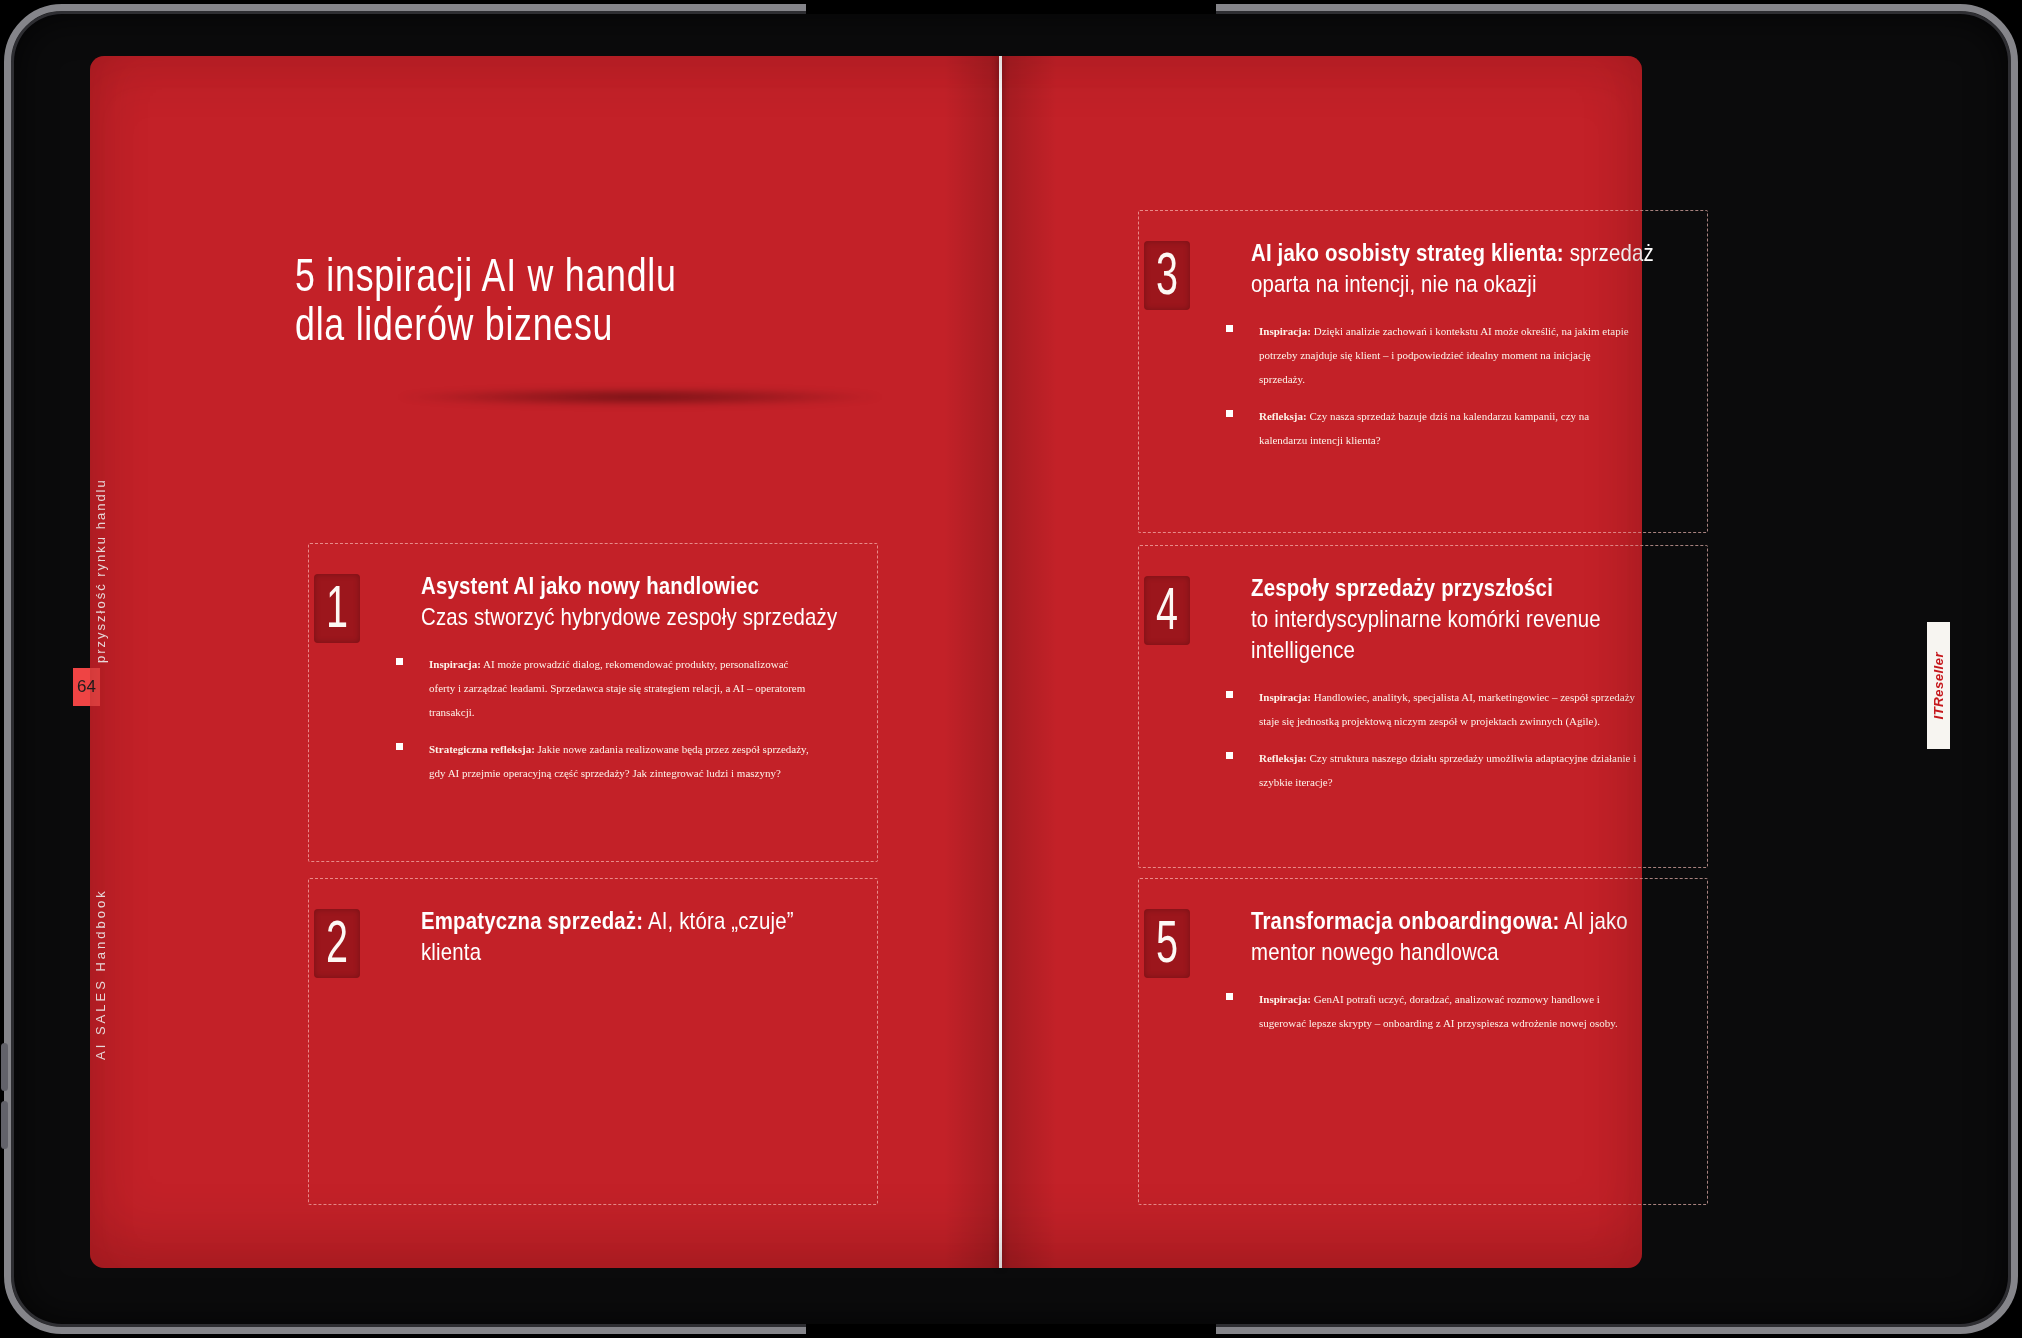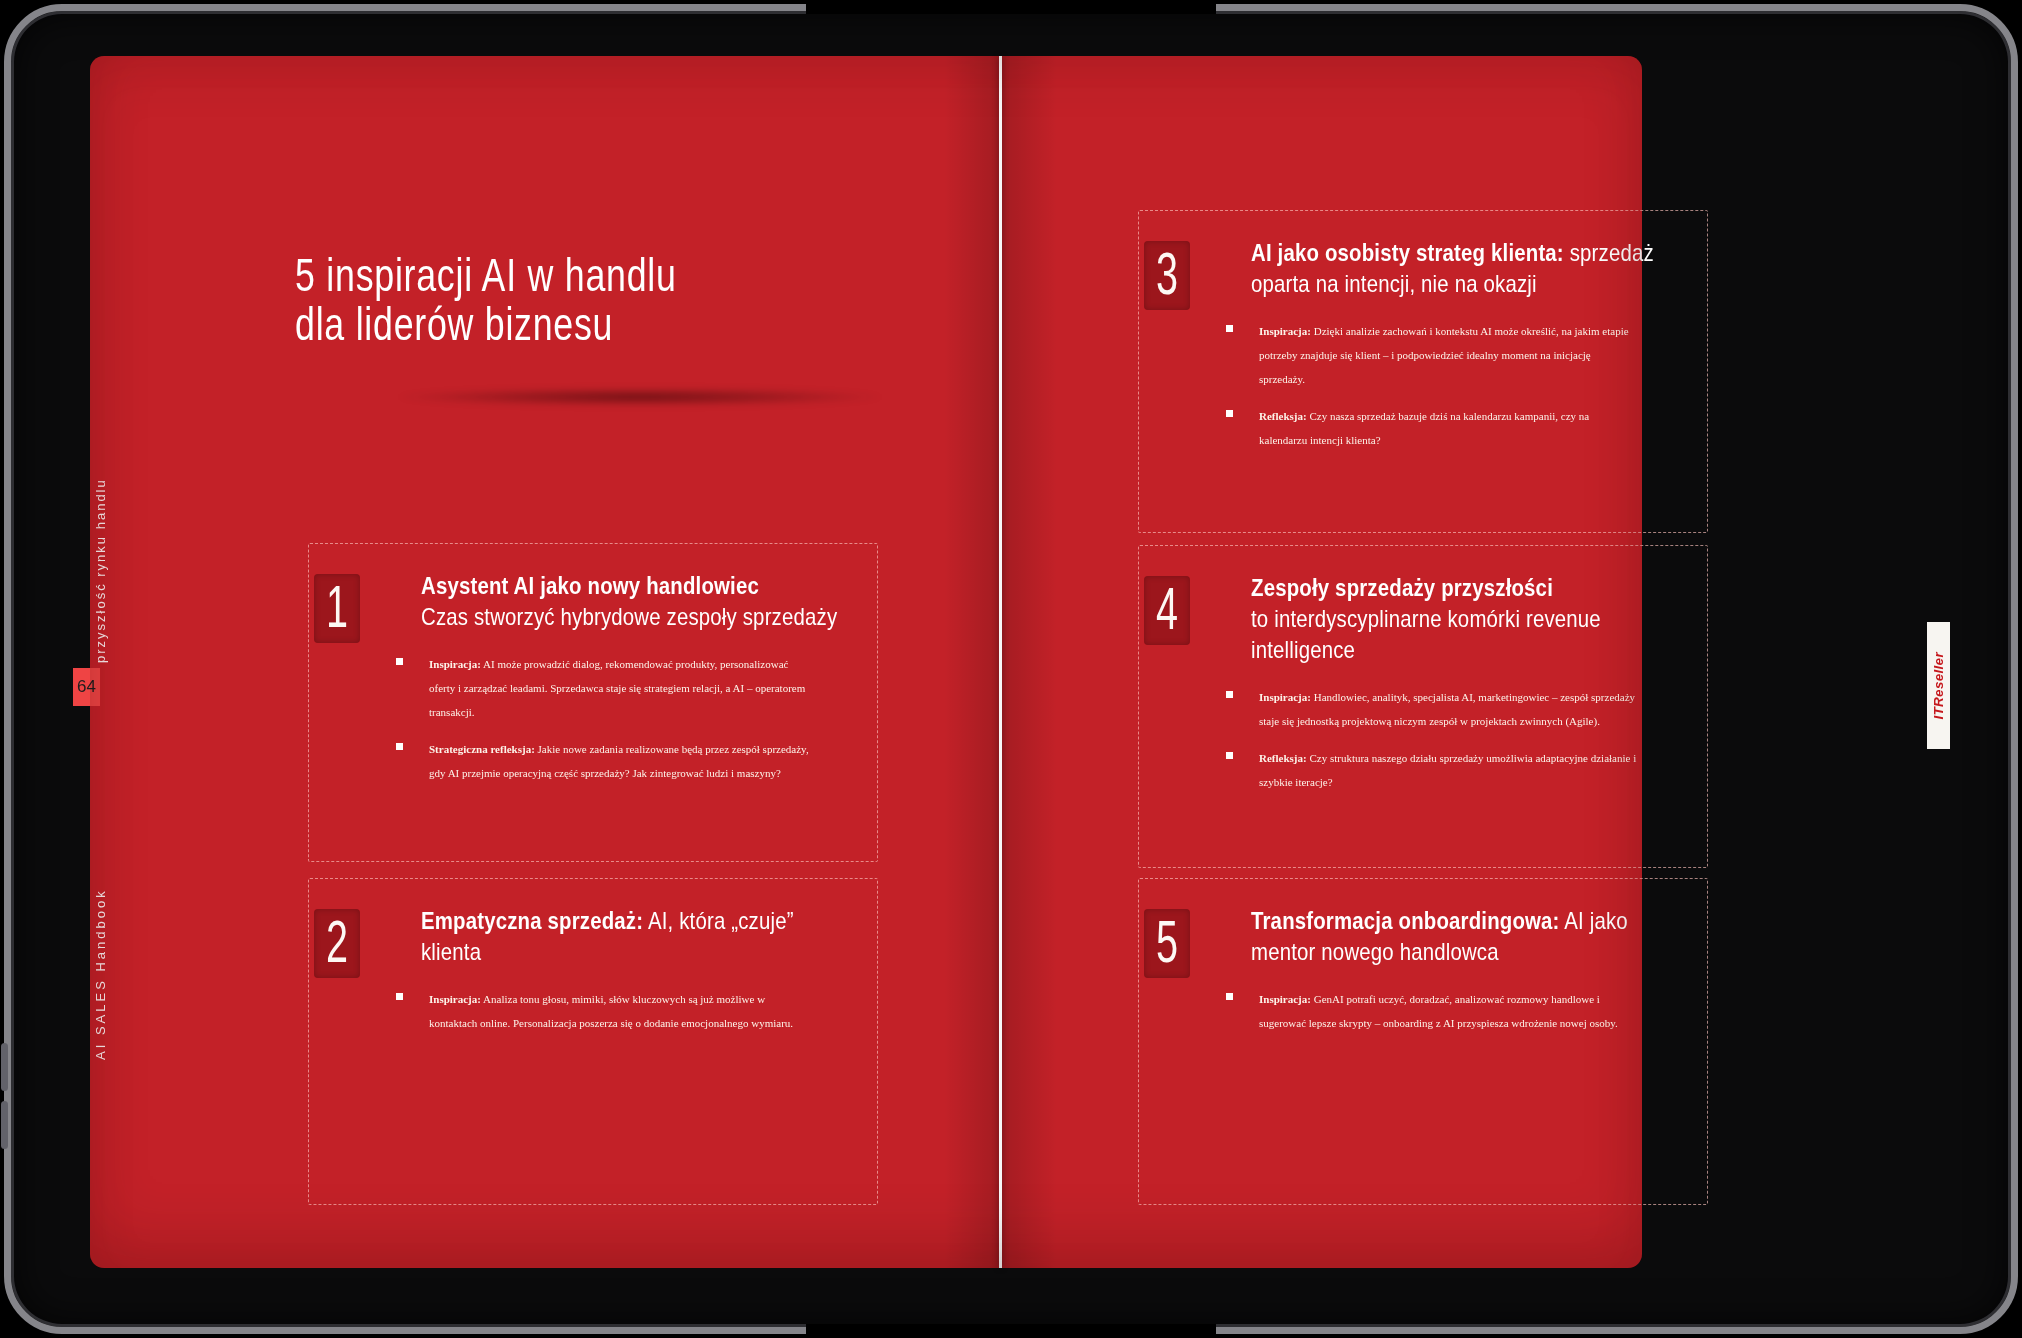--- a/index.html
+++ b/index.html
@@ -113,21 +113,20 @@
           <li><span class="blt-label">Inspiracja:</span> AI może prowadzić dialog, rekomendować produkty, personalizować oferty i zarządzać leadami. Sprzedawca staje się strategiem relacji, a AI – operatorem transakcji.</li>
           <li><span class="blt-label">Strategiczna refleksja:</span> Jakie nowe zadania realizowane będą przez zespół sprzedaży, gdy AI przejmie operacyjną część sprzedaży? Jak zintegrować ludzi i maszyny?</li>
         </ul>
   </div>
     <div class="card card2 card-slot">
     <div class="num-tile">
       <span>2</span>
     </div>
     <div class="card-title"><b>Empatyczna sprzedaż:</b> <span>AI, która „czuje” klienta</span></div>
     <ul class="bullets">
-          <li><span class="blt-label">Inspiracja:</span> Analiza tonu głosu, mimiki, słów kluczowych są już możliwe w kontaktach online. Personalizacja poszerza się o dodanie emocjonalnego wymiaru.</li>
         </ul>
   </div>
     <div class="card card3 card-slot">
     <div class="num-tile">
       <span>3</span>
     </div>
     <div class="card-title"><b>AI jako osobisty strateg klienta:</b> <span>sprzedaż oparta na intencji, nie na okazji</span></div>
     <ul class="bullets">
           <li><span class="blt-label">Inspiracja:</span> Dzięki analizie zachowań i kontekstu AI może określić, na jakim etapie potrzeby znajduje się klient – i podpowiedzieć idealny moment na inicjację sprzedaży.</li>
           <li><span class="blt-label">Refleksja:</span> Czy nasza sprzedaż bazuje dziś na kalendarzu kampanii, czy na kalendarzu intencji klienta?</li>

